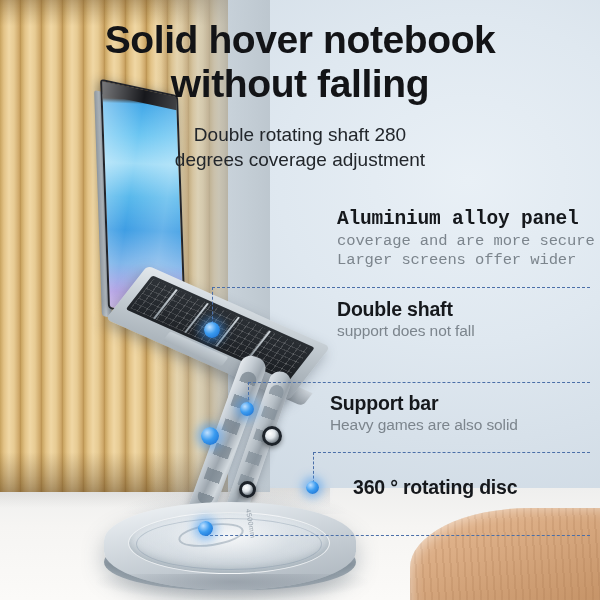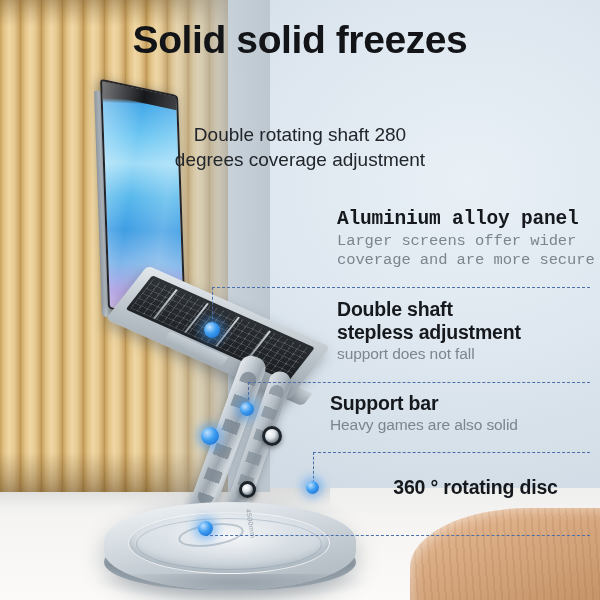--- a/index.html
+++ b/index.html
@@ -81,21 +81,21 @@
     font-size:19.5px; font-weight:bold; color:#15181c; line-height:1.18;
     letter-spacing:-.2px;
   }
   .callout .c-sub {
     font-size:15.5px; color:#7c858d; line-height:1.22; margin-top:1px;
     letter-spacing:-.1px;
   }
   #callout-1 { left:337px; top:208px; width:258px;font-family:Liberation Mono, monospace; }
   #callout-2 { left:337px; top:298px; width:258px; }
   #callout-3 { left:330px; top:392px; width:258px; }
-  #callout-4 { left:353px; top:476px; width:245px;text-align:center; }
+  #callout-4 { left:353px; top:476px; width:245px; }
 
   
   .dash-h {
     position:absolute; height:0;
     border-top:1.6px dashed #4b6fa8;
   }
   .dash-v {
     position:absolute; width:0;
     border-left:1.6px dashed #4b6fa8;
   }
@@ -334,40 +334,40 @@
   <div class="dash-h" id="dash-h-4"></div>
   <div class="dash-v" id="dash-v-4"></div>
 
   <div class="dot" id="dot-top"></div>
   <div class="dot" id="dot-hinge"></div>
   <div class="dot" id="dot-shaft"></div>
   <div class="dot" id="dot-bar"></div>
   <div class="dot" id="dot-disc"></div>
 
   <div class="headline">
-    <span>Solid solid freezes</span>
+    <span>Solid hover notebook</span>
+    <span class="l2">without falling</span>
   </div>
 
   <div class="subhead">
     <div>Double rotating shaft 280</div>
     <div>degrees coverage adjustment</div>
   </div>
 
   <div class="callout" id="callout-1">
     <div class="c-title">Aluminium alloy panel</div>
     <div class="c-sub">
+      <div>coverage and are more secure</div>
       <div>Larger screens offer wider</div>
-      <div>coverage and are more secure</div>
     </div>
   </div>
 
   <div class="callout" id="callout-2">
     <div class="c-title">
       <div>Double shaft</div>
-      <div>stepless adjustment</div>
     </div>
     <div class="c-sub">
       <div>support does not fall</div>
     </div>
   </div>
 
   <div class="callout" id="callout-3">
     <div class="c-title">Support bar</div>
     <div class="c-sub">Heavy games are also solid</div>
   </div>

